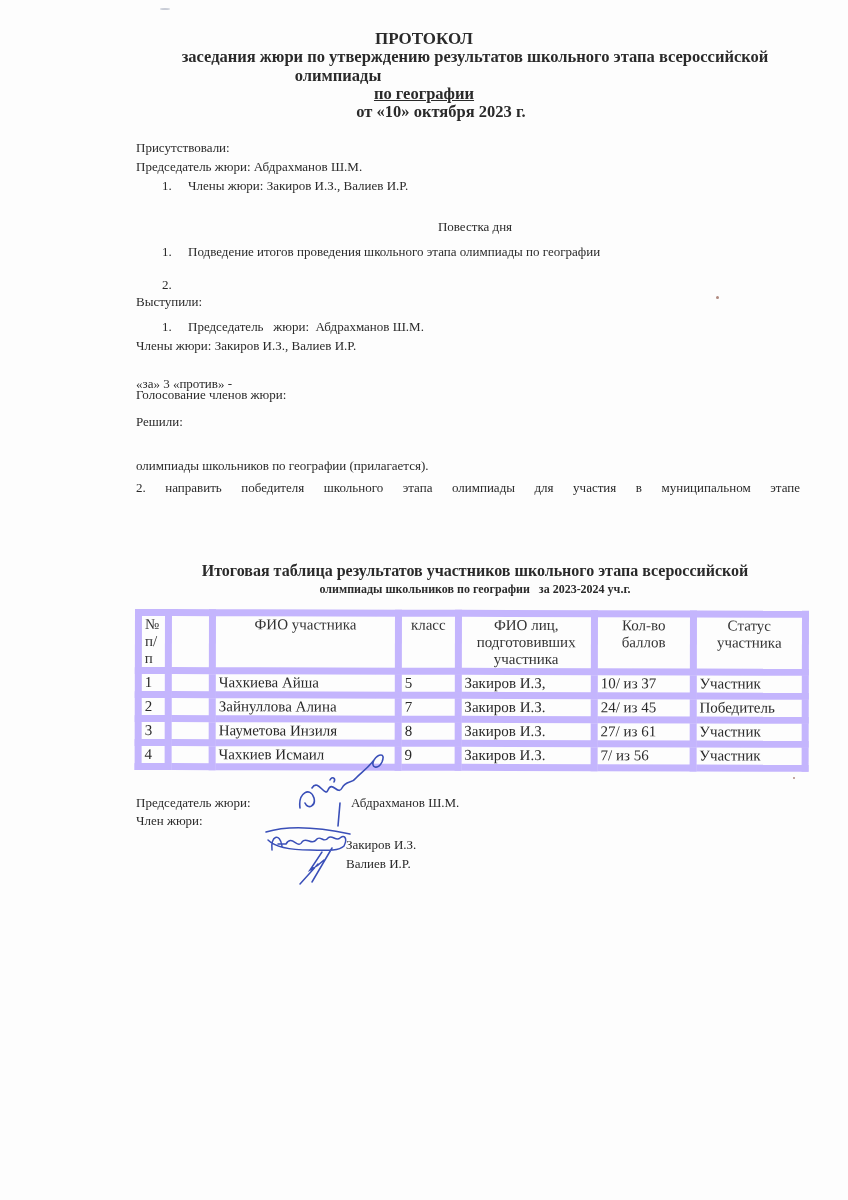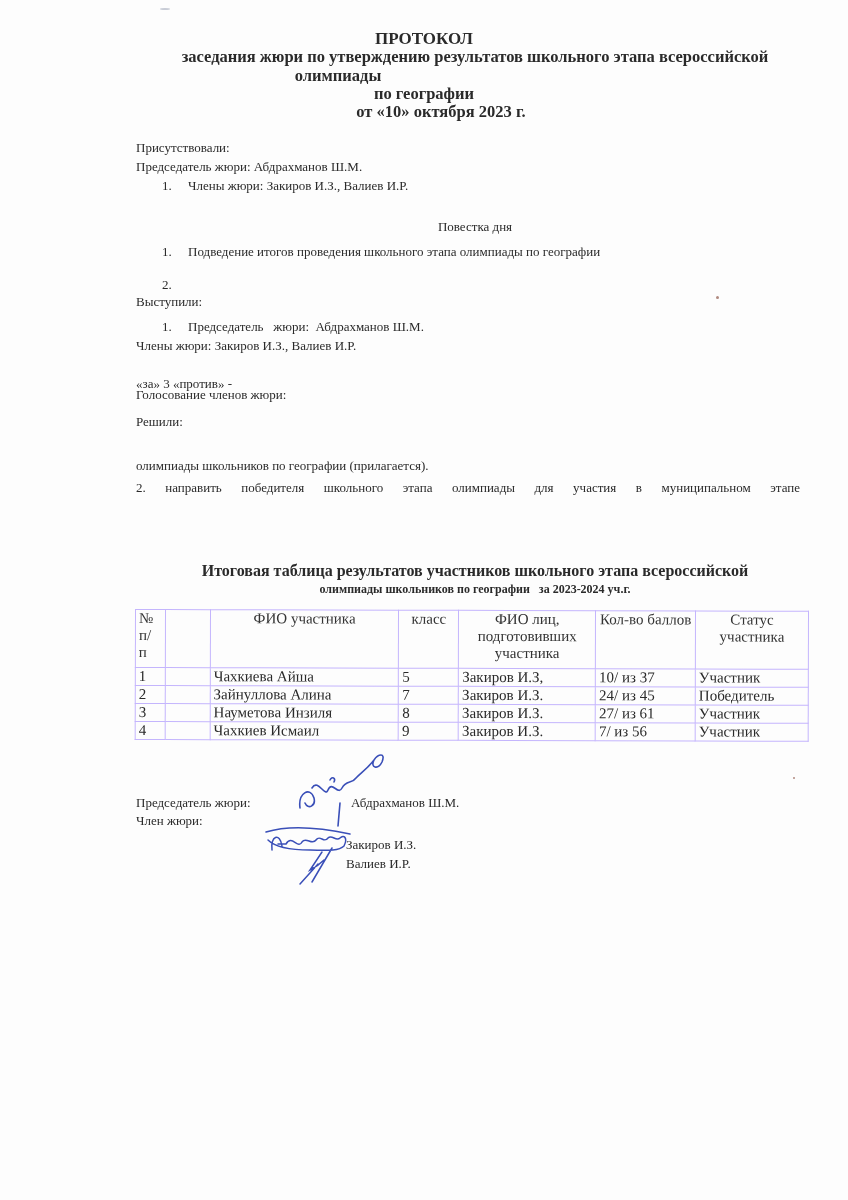--- a/index.html
+++ b/index.html
@@ -12,36 +12,36 @@
   .bold { font-weight: bold; }
   .abs { position: absolute; }
   .t-line { font-size: 16.5px; line-height: 19px; }
   .body-line { font-size: 13px; line-height: 18px; white-space: nowrap; }
 
   table.results {
     position: absolute; left: 135px; top: 609px; width: 674px;
     border-collapse: collapse; font-size: 15px; transform: rotate(0.15deg); transform-origin: left top;
   }
   table.results td, table.results th {
-    border: 1px solid #c4b5fd; padding: 0 3px; vertical-align: top; font-weight: normal; line-height: 17px;
+    border: 7px solid #c4b5fd; padding: 0 3px; vertical-align: top; font-weight: normal; line-height: 17px;
   }
   table.results th { text-align: center; color: #333; }
   table.results td { text-align: left; height: 17px; }
   .sig { position: absolute; }
   .speck { position: absolute; width: 3px; height: 3px; border-radius: 50%; background: #b08a80; }
 </style>
 </head>
 <body>
 
 <div class="page">
 
   <div class="abs center bold t-line" style="left:130px; width:690px; top:47px;">заседания жюри по утверждению результатов школьного этапа всероссийской</div>
   <div class="abs center bold t-line" style="left:0; width:848px; top:29px; font-size:17px;">ПРОТОКОЛ</div>
   <div class="abs center bold t-line" style="left:0; width:676px; top:66px;">олимпиады</div>
-  <div class="abs center bold t-line" style="left:0; width:848px; top:84px;">по географии</div>
+  <div class="abs center bold t-line" style="left:0; width:848px; top:84px;text-decoration:underline;">по географии</div>
   <div class="abs center bold t-line" style="left:17px; width:848px; top:102px;">от «10» октября 2023 г.</div>
 
   <div class="abs body-line" style="left:136px; top:139px;">Присутствовали:</div>
   <div class="abs body-line" style="left:136px; top:158px;">Председатель жюри: Абдрахманов Ш.М.</div>
   <div class="abs body-line" style="left:162px; top:177px;">1.</div>
   <div class="abs body-line" style="left:188px; top:177px;">Члены жюри: Закиров И.З., Валиев И.Р.</div>
 
   <div class="abs center body-line" style="left:130px; width:690px; top:218px;">Повестка дня</div>
   <div class="abs body-line" style="left:162px; top:243px;">1.</div>
   <div class="abs body-line" style="left:188px; top:243px;">Подведение итогов проведения школьного этапа олимпиады по географии</div>

